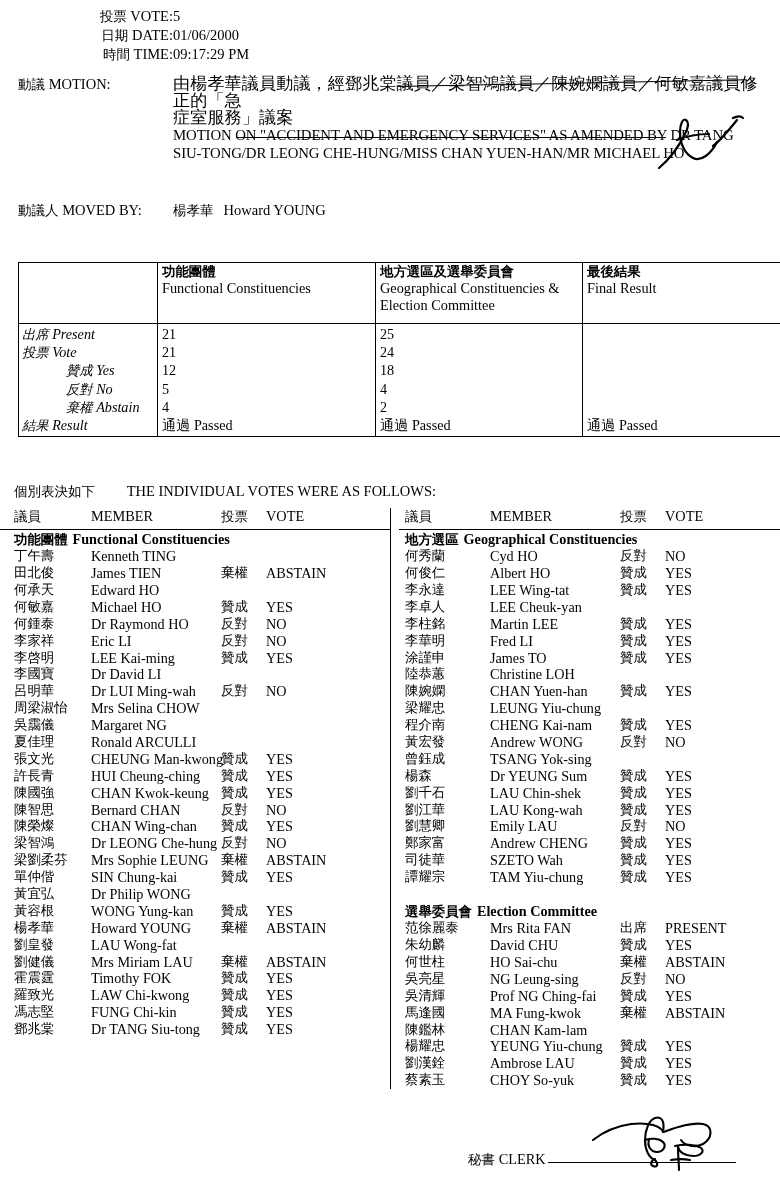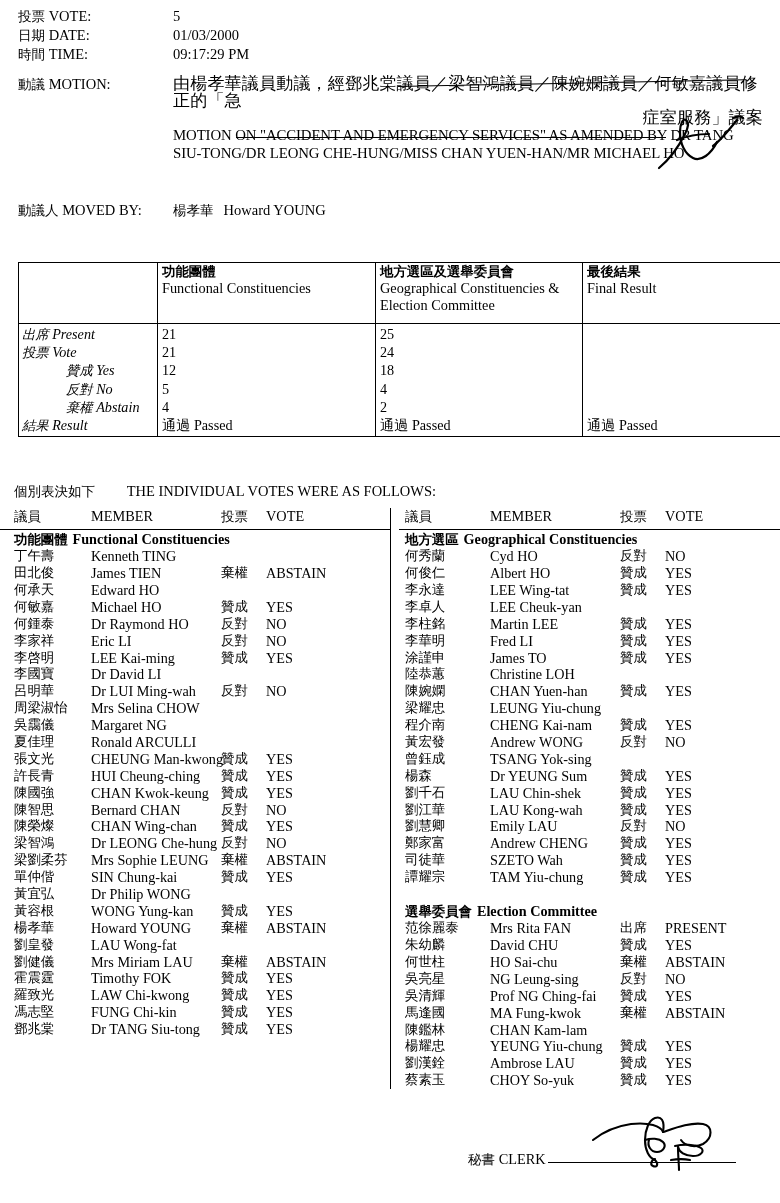--- a/index.html
+++ b/index.html
@@ -20,20 +20,21 @@
     width: 780px;
     height: 1203px;
   }
 
   
   .meta {
     position: absolute;
     left: 18px;
     top: 8px;
     width: 740px;
+    text-align: right;
   }
   .meta-row {
     display: flex;
     align-items: baseline;
     height: 19px;
     font-size: 14.5px;
   }
   .meta-label {
     width: 155px;
     flex: 0 0 155px;
@@ -244,33 +245,33 @@
 
 <div class="page">
 
   <div class="meta">
     <div class="meta-row">
       <span class="meta-label"><span class="cjk">投票</span> <span>VOTE:</span></span>
       <span class="meta-value">5</span>
     </div>
     <div class="meta-row">
       <span class="meta-label"><span class="cjk">日期</span> <span>DATE:</span></span>
-      <span class="meta-value">01/03/2000</span>
+      <span class="meta-value">01/06/2000</span>
     </div>
     <div class="meta-row">
       <span class="meta-label"><span class="cjk">時間</span> <span>TIME:</span></span>
       <span class="meta-value">09:17:29 PM</span>
     </div>
   </div>
 
   <div class="motion">
     <span class="motion-label"><span class="cjk">動議</span> <span>MOTION:</span></span>
     <span class="motion-body">
       <span class="motion-cjk" style="display:block;">由楊孝華議員動議，經鄧兆棠議員／梁智鴻議員／陳婉嫻議員／何敏嘉議員修正的「急</span>
-      <span class="motion-cjk" style="display:block;text-align:right;">症室服務」議案</span>
+      <span class="motion-cjk" style="display:block;">症室服務」議案</span>
       <span class="motion-en" style="display:block;">MOTION ON "ACCIDENT AND EMERGENCY SERVICES" AS AMENDED BY DR TANG</span>
       <span class="motion-en" style="display:block;">SIU-TONG/DR LEONG CHE-HUNG/MISS CHAN YUEN-HAN/MR MICHAEL HO</span>
       <span class="strike-a"></span>
       <span class="strike-b"></span>
     </span>
   </div>
 
   <span class="sig-top">
     <svg width="90" height="62" viewBox="0 0 90 62" fill="none" stroke="#000" stroke-width="2.2" stroke-linecap="round">
       <path d="M4 56 C16 46 24 34 30 22 C33 16 34 10 31 8 C28 6 25 12 25 20 C25 32 30 42 38 46 C46 50 56 42 62 30"></path>

